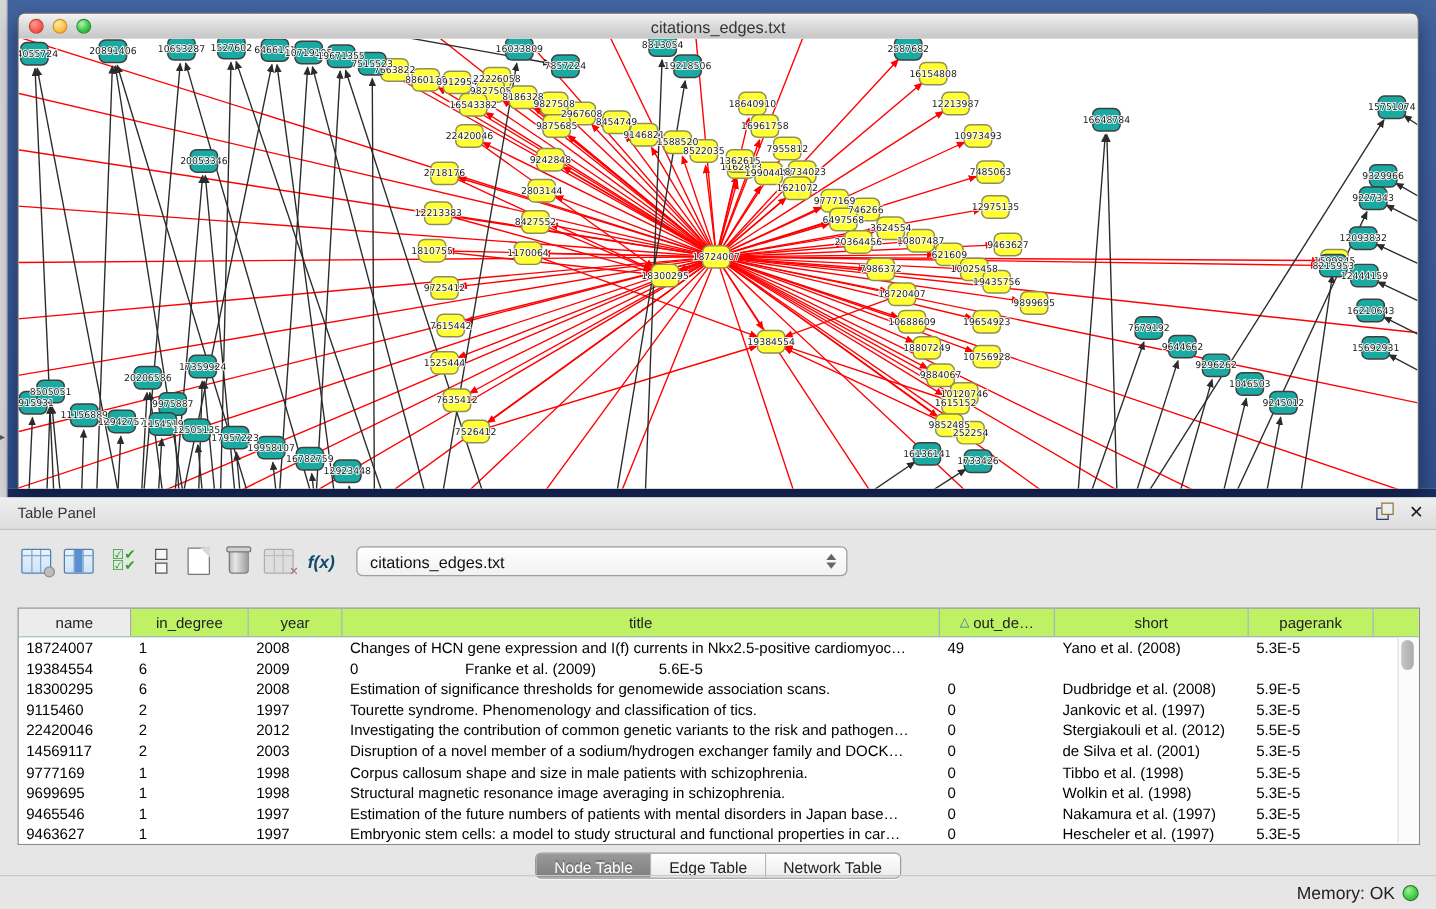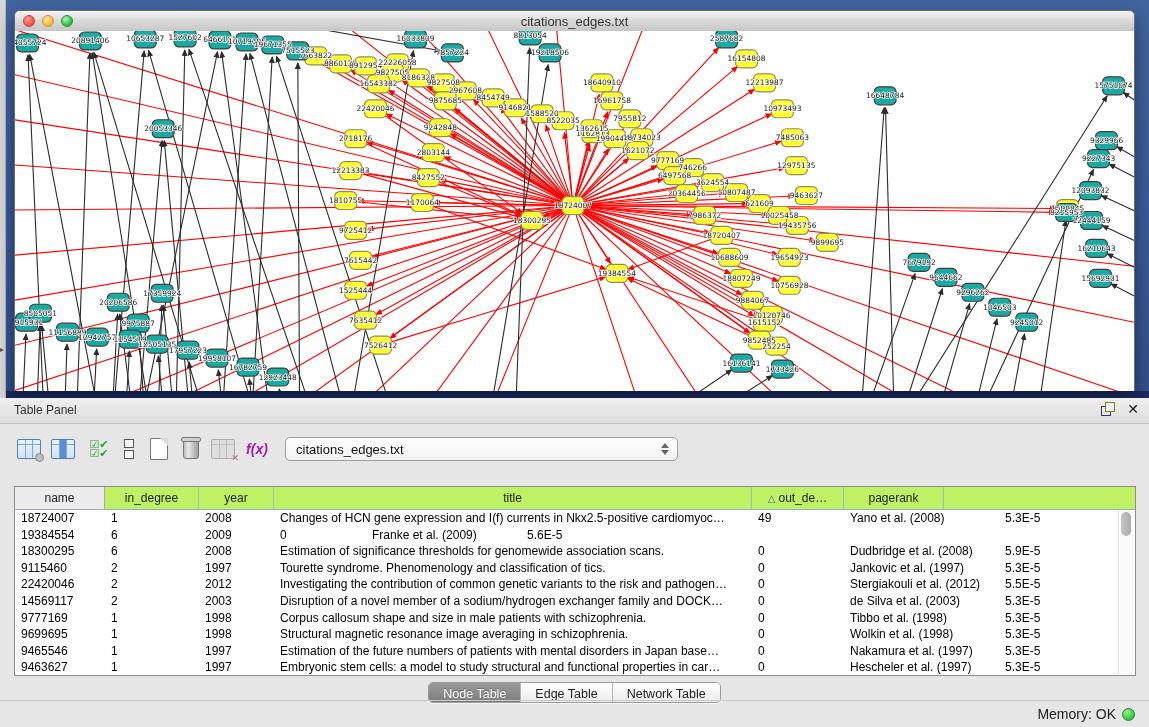--- a/index.html
+++ b/index.html
@@ -38,21 +38,21 @@
   .float-ic .sq2{position:absolute;right:0;top:0;width:8px;height:8px;border:1px solid #8a7a34;background:#efefef;}
   .close-ic{font-size:14px;font-weight:bold;color:#1a1a1a;line-height:14px;}
   .toolbar{height:52px;position:relative;}
   .tbtn{position:absolute;top:10px;width:30px;height:30px;display:flex;align-items:center;justify-content:center;}
   .combo{position:absolute;left:285px;top:13px;width:393px;height:24px;background:linear-gradient(180deg,#ffffff,#f1f1f1);
          border:1px solid #9f9f9f;border-radius:5px;box-sizing:border-box;font-size:13px;color:#111;
          display:flex;align-items:center;padding-left:10px;box-shadow:inset 0 1px 0 #fff;}
   .combo .stepper{margin-left:auto;margin-right:8px;display:flex;flex-direction:column;gap:2px;align-items:center;}
   .combo .tri-up{width:0;height:0;border-left:4px solid transparent;border-right:4px solid transparent;border-bottom:5px solid #666;}
   .combo .tri-dn{width:0;height:0;border-left:4px solid transparent;border-right:4px solid transparent;border-top:5px solid #666;}
-  .fx{font-size:14px;color:#a21caf;font-style:italic;font-weight:bold;}
+  .fx{font-size:14px;color:#0c4a6e;font-style:italic;font-weight:bold;}
   
   .data-table{position:absolute;left:14px;top:88px;width:1122px;height:190px;
               border:1px solid #8c8c8c;background:#fff;box-sizing:border-box;overflow:hidden;}
   .thead{display:flex;height:22px;background:#bef264;border-bottom:1px solid #8fb2c2;}
   .th{box-sizing:border-box;border-right:1px solid #9db9c6;font-size:12px;color:#222;
       display:flex;align-items:center;justify-content:center;overflow:hidden;white-space:nowrap;}
   .th.first{background:#ececec;border-right:1px solid #aaa;}
   .th .sort{color:#3f6f9f;font-size:10px;margin-right:3px;}
   .tbody{position:relative;}
   .tr{display:flex;height:16.6px;background:#fff;}
@@ -588,20 +588,23 @@
         <div class="th" style="width: 75px;">
           <span>year</span>
         </div>
         <div class="th" style="width: 478px;">
           <span>title</span>
         </div>
         <div class="th" style="width: 92px;">
           <span class="sort">△</span>
           <span>out_de…</span>
         </div>
+        <div class="th" style="width: 155px;">
+          <span>short</span>
+        </div>
         <div class="th" style="width: 100px;">
           <span>pagerank</span>
         </div>
       </div>
     <div class="tbody" id="tbody">
         <div class="tr">
           <div class="td" style="width: 90px;">18724007</div>
           <div class="td" style="width: 94px;">1</div>
           <div class="td" style="width: 75px;">2008</div>
           <div class="td" style="width: 478px;">Changes of HCN gene expression and I(f) currents in Nkx2.5-positive cardiomyoc…</div>
@@ -643,21 +646,21 @@
           <div class="td" style="width: 92px;">0</div>
           <div class="td" style="width: 155px;">Stergiakouli et al. (2012)</div>
           <div class="td" style="width: 100px;">5.5E-5</div>
         </div>
         <div class="tr">
           <div class="td" style="width: 90px;">14569117</div>
           <div class="td" style="width: 94px;">2</div>
           <div class="td" style="width: 75px;">2003</div>
           <div class="td" style="width: 478px;">Disruption of a novel member of a sodium/hydrogen exchanger family and DOCK…</div>
           <div class="td" style="width: 92px;">0</div>
-          <div class="td" style="width: 155px;">de Silva et al. (2003)</div>
+          <div class="td" style="width: 155px;">de Silva et al. (2001)</div>
           <div class="td" style="width: 100px;">5.3E-5</div>
         </div>
         <div class="tr">
           <div class="td" style="width: 90px;">9777169</div>
           <div class="td" style="width: 94px;">1</div>
           <div class="td" style="width: 75px;">1998</div>
           <div class="td" style="width: 478px;">Corpus callosum shape and size in male patients with schizophrenia.</div>
           <div class="td" style="width: 92px;">0</div>
           <div class="td" style="width: 155px;">Tibbo et al. (1998)</div>
           <div class="td" style="width: 100px;">5.3E-5</div>

